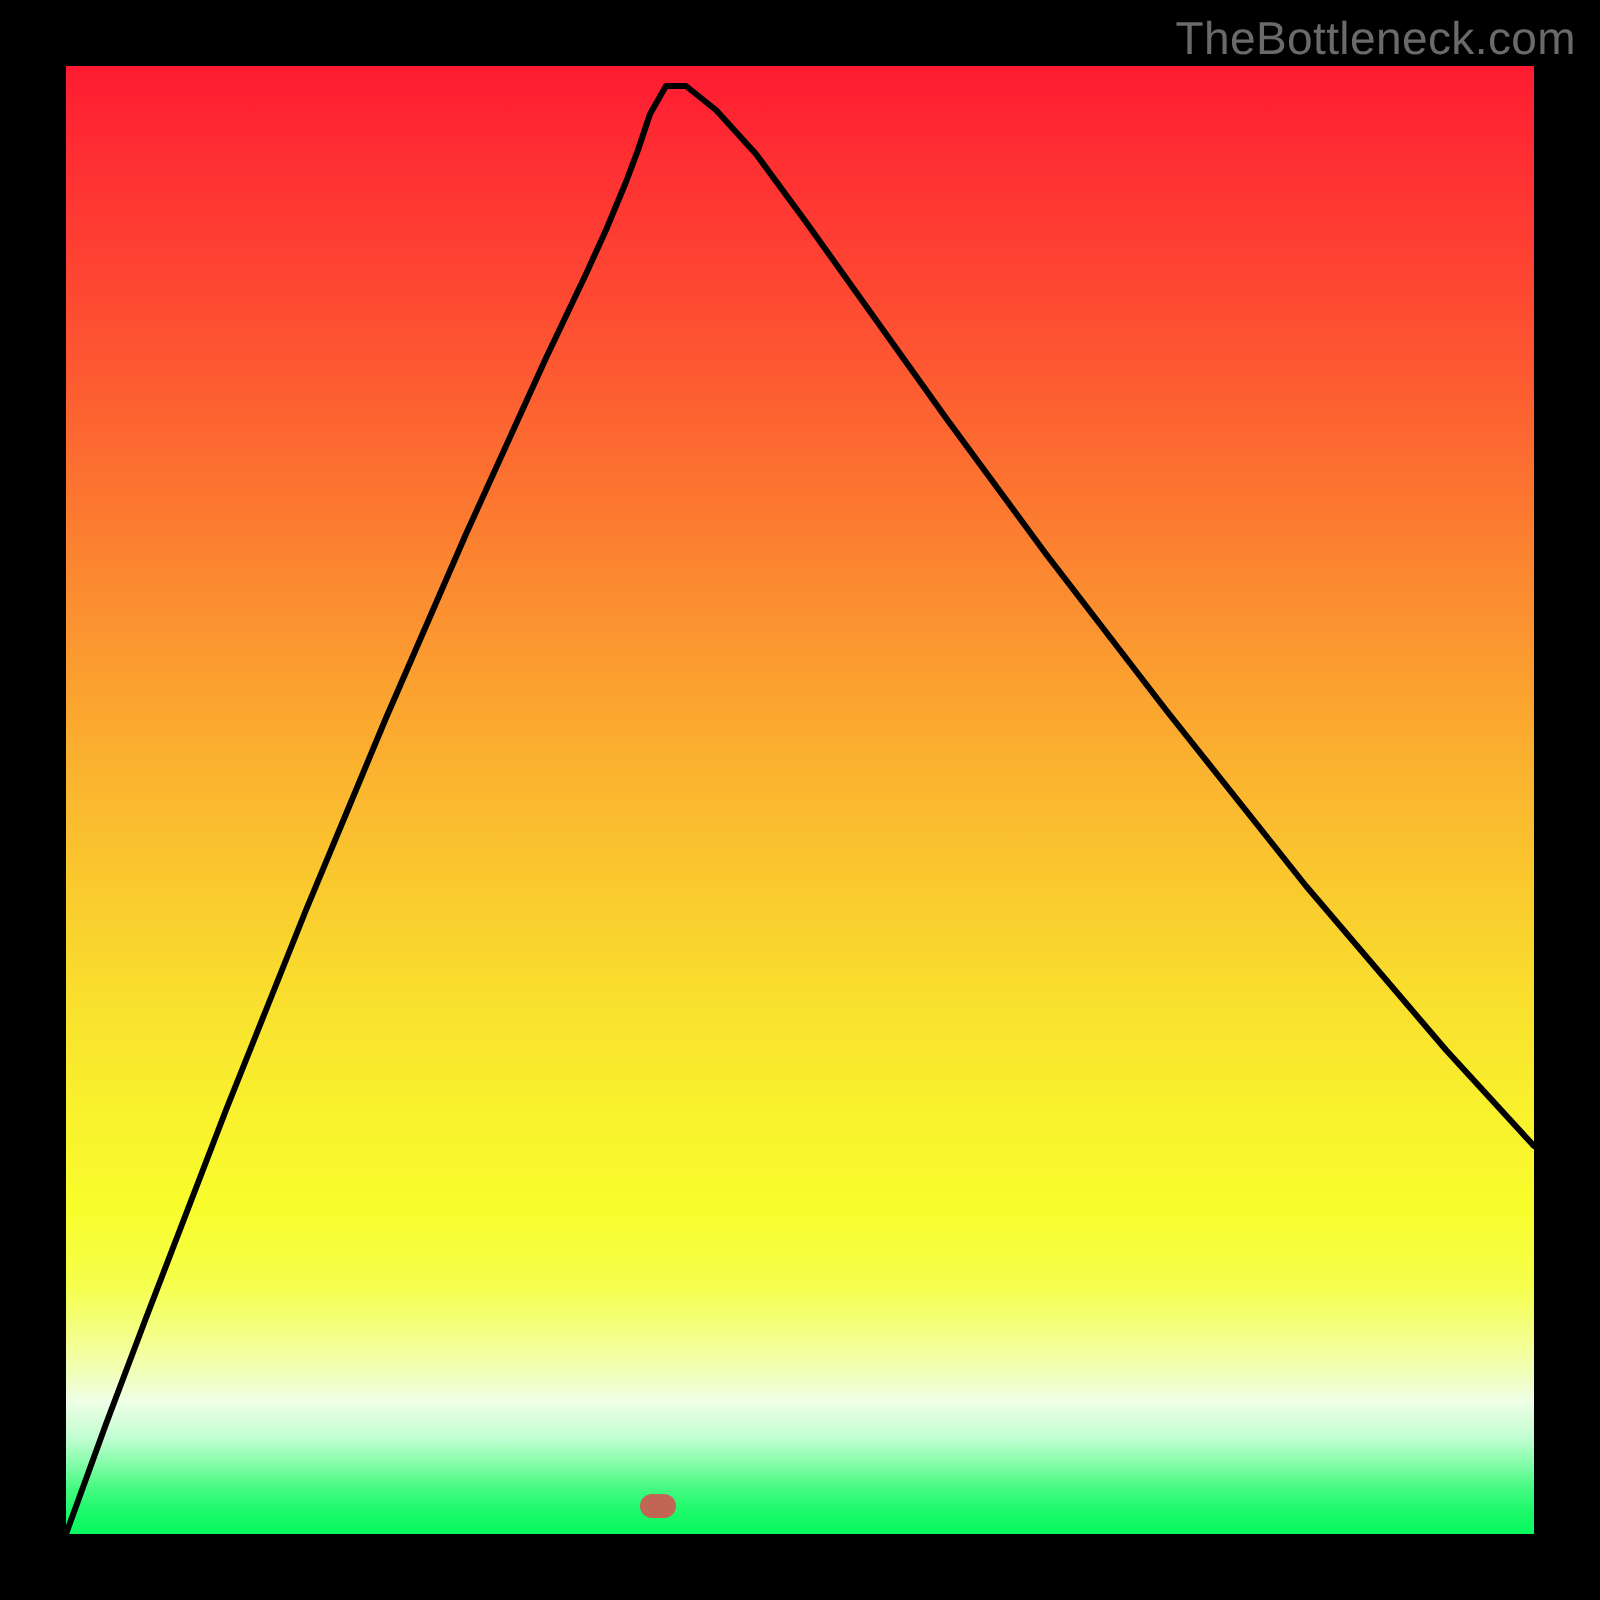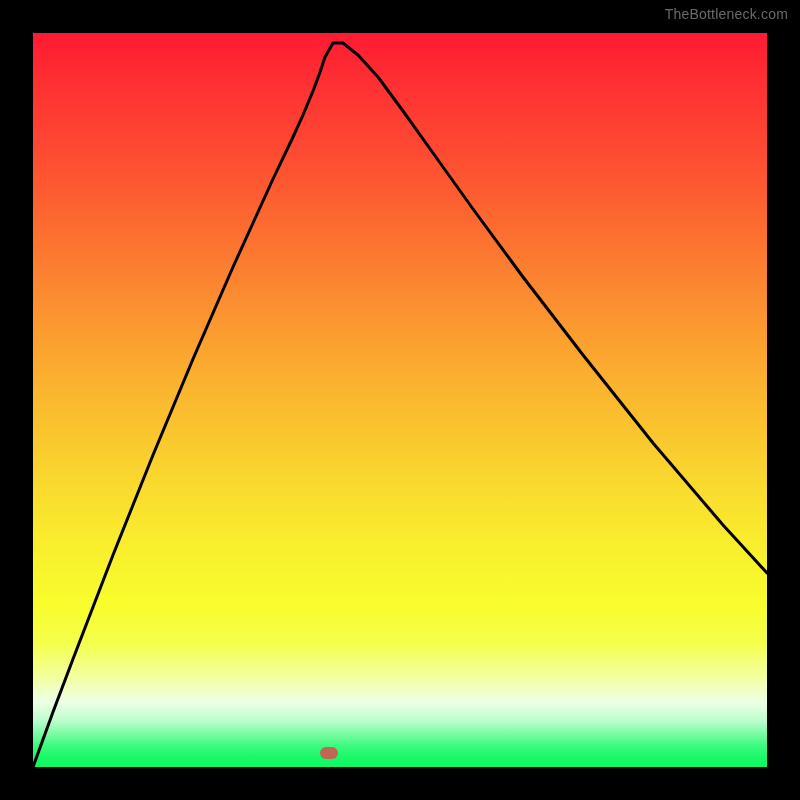--- a/index.html
+++ b/index.html
@@ -61,21 +61,21 @@
     width: 18px;
     height: 12px;
     background: #c16555;
     border-radius: 6px / 6px;
   }
   .watermark {
     position: absolute;
     top: 6px;
     right: 12px;
     color: #6a6a6a;
-    font-size: 14px;
+    font-size: 23px;
     font-weight: 400;
     letter-spacing: 0.2px;
   }
 </style>
 </head>
 <body>
 
 <div class="frame">
   <div class="plot">
     <div class="gradient"></div>

